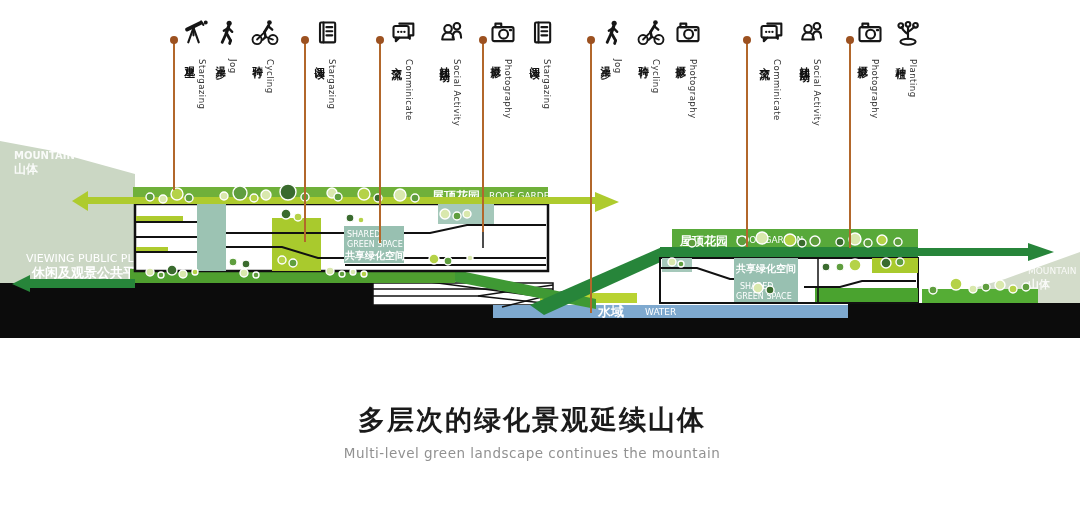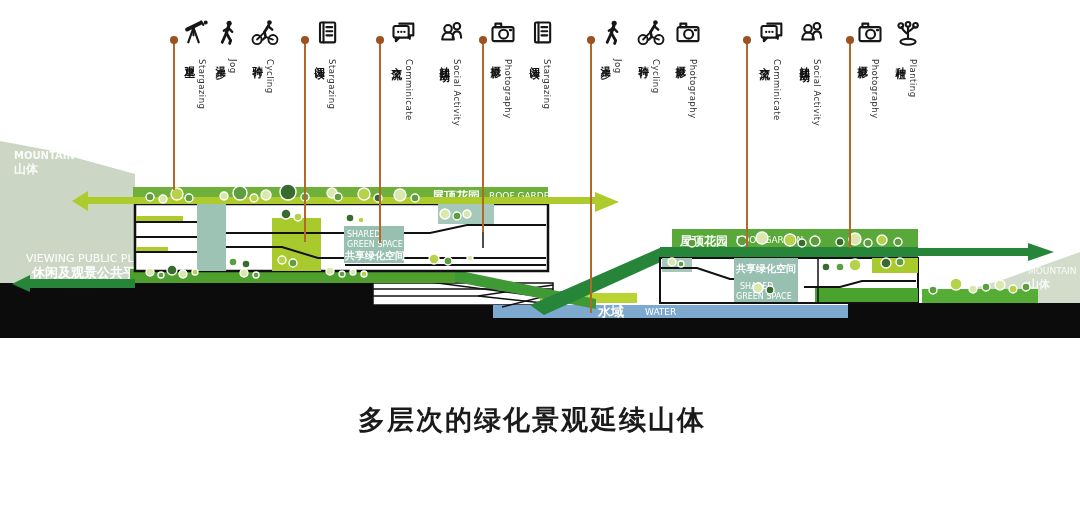--- a/index.html
+++ b/index.html
@@ -217,20 +217,21 @@
       <circle cx="826" cy="267" r="4" fill="#3a6b2e"></circle>
         <circle cx="840" cy="267" r="4" fill="#5f9e3e"></circle>
       <circle cx="855" cy="265" r="6" fill="#b5d248"></circle>
         <circle cx="886" cy="263" r="5" fill="#3a6b2e"></circle>
       <circle cx="900" cy="262" r="4" fill="#5f9e3e"></circle>
     </g>
   </svg>
 
   <div id="caption">
     <div class="t-cn">多层次的绿化景观延续山体</div>
+    <div class="t-en">Multi-level green landscape continues the mountain</div>
   </div>
 
 <div class="activity" style="left: 197px;">
       <span class="act-icon">
         <svg viewBox="0 0 24 24">
           <g stroke="#161616" fill="none" stroke-width="1.8" stroke-linecap="round" stroke-linejoin="round">
             <line x1="3.5" y1="9" x2="15" y2="3.5" stroke-width="3.4"></line>
             <line x1="15.5" y1="2" x2="17.5" y2="5"></line>
             <line x1="9" y1="7.5" x2="4.5" y2="20"></line>
             <line x1="9" y1="7.5" x2="13.5" y2="20"></line>

